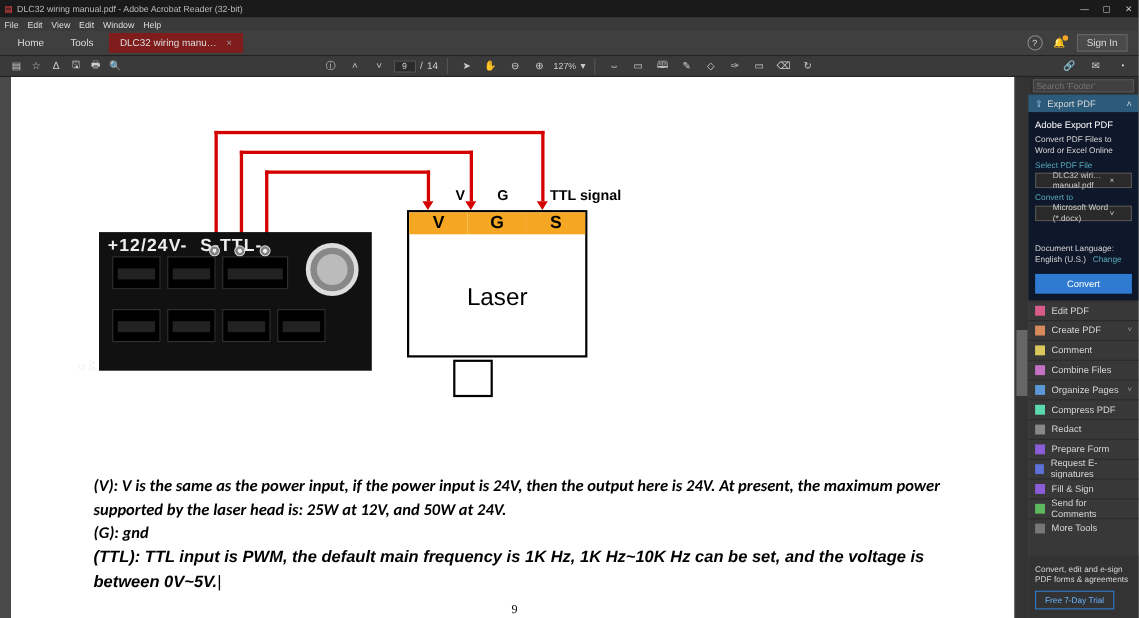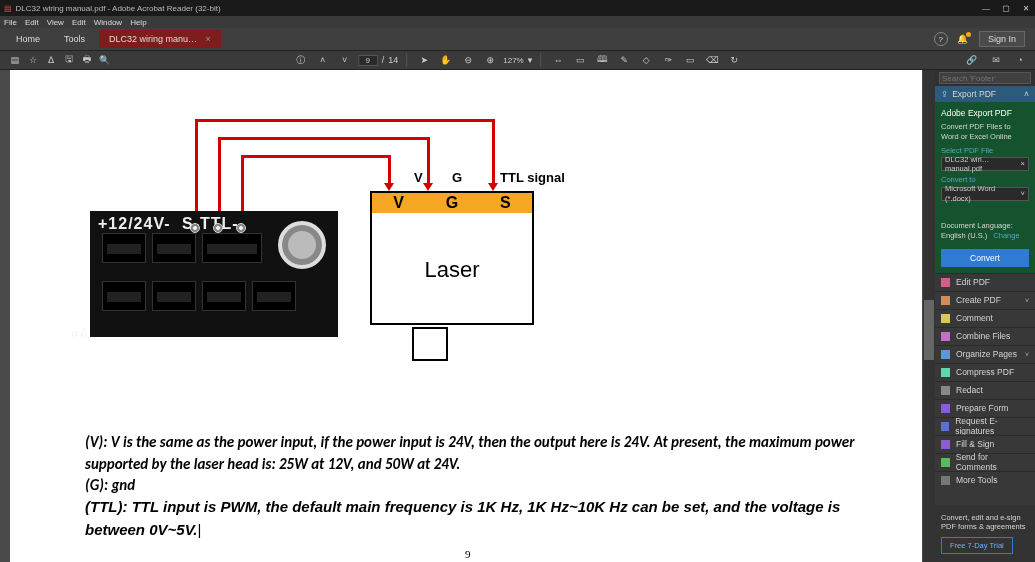--- a/index.html
+++ b/index.html
@@ -63,25 +63,25 @@
 .pcb .conn::after { content:""; position:absolute; left:4px; right:4px; top:10px; height:10px; background:#222; }
 .pcb .pad { position: absolute; width: 10px; height: 10px; border-radius: 50%; background: radial-gradient(circle,#eee 30%,#999 31%,#555 100%); border: 1px solid #ddd; }
 .pcb .leftlabel { position: absolute; left: -2px; bottom: 0px; width: 14px; font-size: 8px; color: #eee; transform: rotate(-90deg); transform-origin: left bottom; font-family: Arial; }
 
 
 .rightpanel { width: 100px; background: #383838; color: #d5d5d5; font-size: 8.5px; display: flex; flex-direction: column; position: relative; }
 .searchrow { height: 16px; background: #303030; padding: 2px 4px; }
 .searchrow input { width: 100%; background: #404040; border: 1px solid #555; color: #bbb; font-size: 8px; padding: 0 2px; height: 12px; }
 .exportaccordion { height: 16px; background: #2b5a7a; display: flex; align-items: center; padding: 0 6px; gap: 4px; }
 .exportaccordion .chev { margin-left: auto; }
-.exportbody { padding: 6px; font-size: 7.5px; line-height: 1.3; background: #14532d; }
+.exportbody { padding: 6px; font-size: 7.5px; line-height: 1.3; background: #0f172a; }
 .exportbody .title { color: #fff; font-size: 8.5px; margin-bottom: 3px; }
 .exportbody .linklabel { color: #5ab; margin-top: 4px; }
 .exportbody select, .exportbody .filebox { width: 100%; background: #2a2a2a; border: 1px solid #555; color: #ccc; font-size: 7.5px; height: 14px; margin-top: 2px; }
-.exportbody .filebox { display:flex; align-items:center; padding:0 3px; }
+.exportbody .filebox { display:flex; align-items:center; padding:0 15px; }
 .convertbtn { background: #2f7bd1; color: #fff; border: none; width: 100%; height: 18px; font-size: 8.5px; margin-top: 8px; }
 
 .toolitem { display: flex; align-items: center; gap: 6px; padding: 4px 6px; height: 18px; border-top: 1px solid #2b2b2b; }
 .toolitem .chev { margin-left: auto; color: #aaa; font-size: 7px; }
 .toolitem .sq { width: 9px; height: 9px; display: inline-block; }
 
 .promo { margin-top: auto; background: #333; padding: 8px 6px; font-size: 7.5px; }
 .promo .trialbtn { display: inline-block; margin-top: 6px; padding: 3px 8px; border: 1px solid #2f7bd1; color: #69b3ff; font-size: 7.5px; }
 </style>
 </head>

